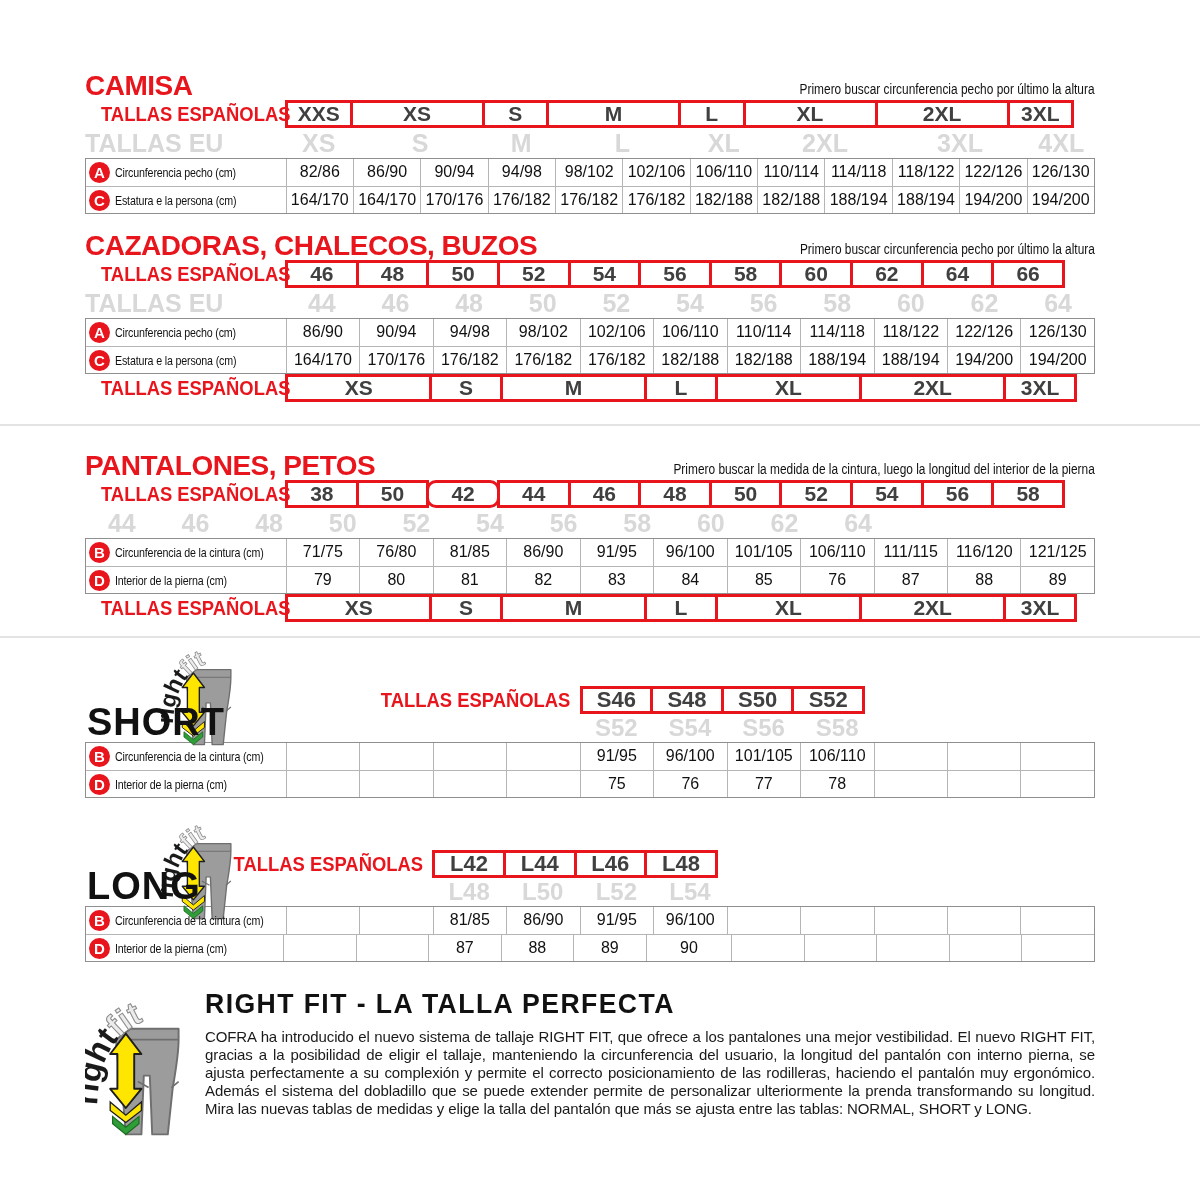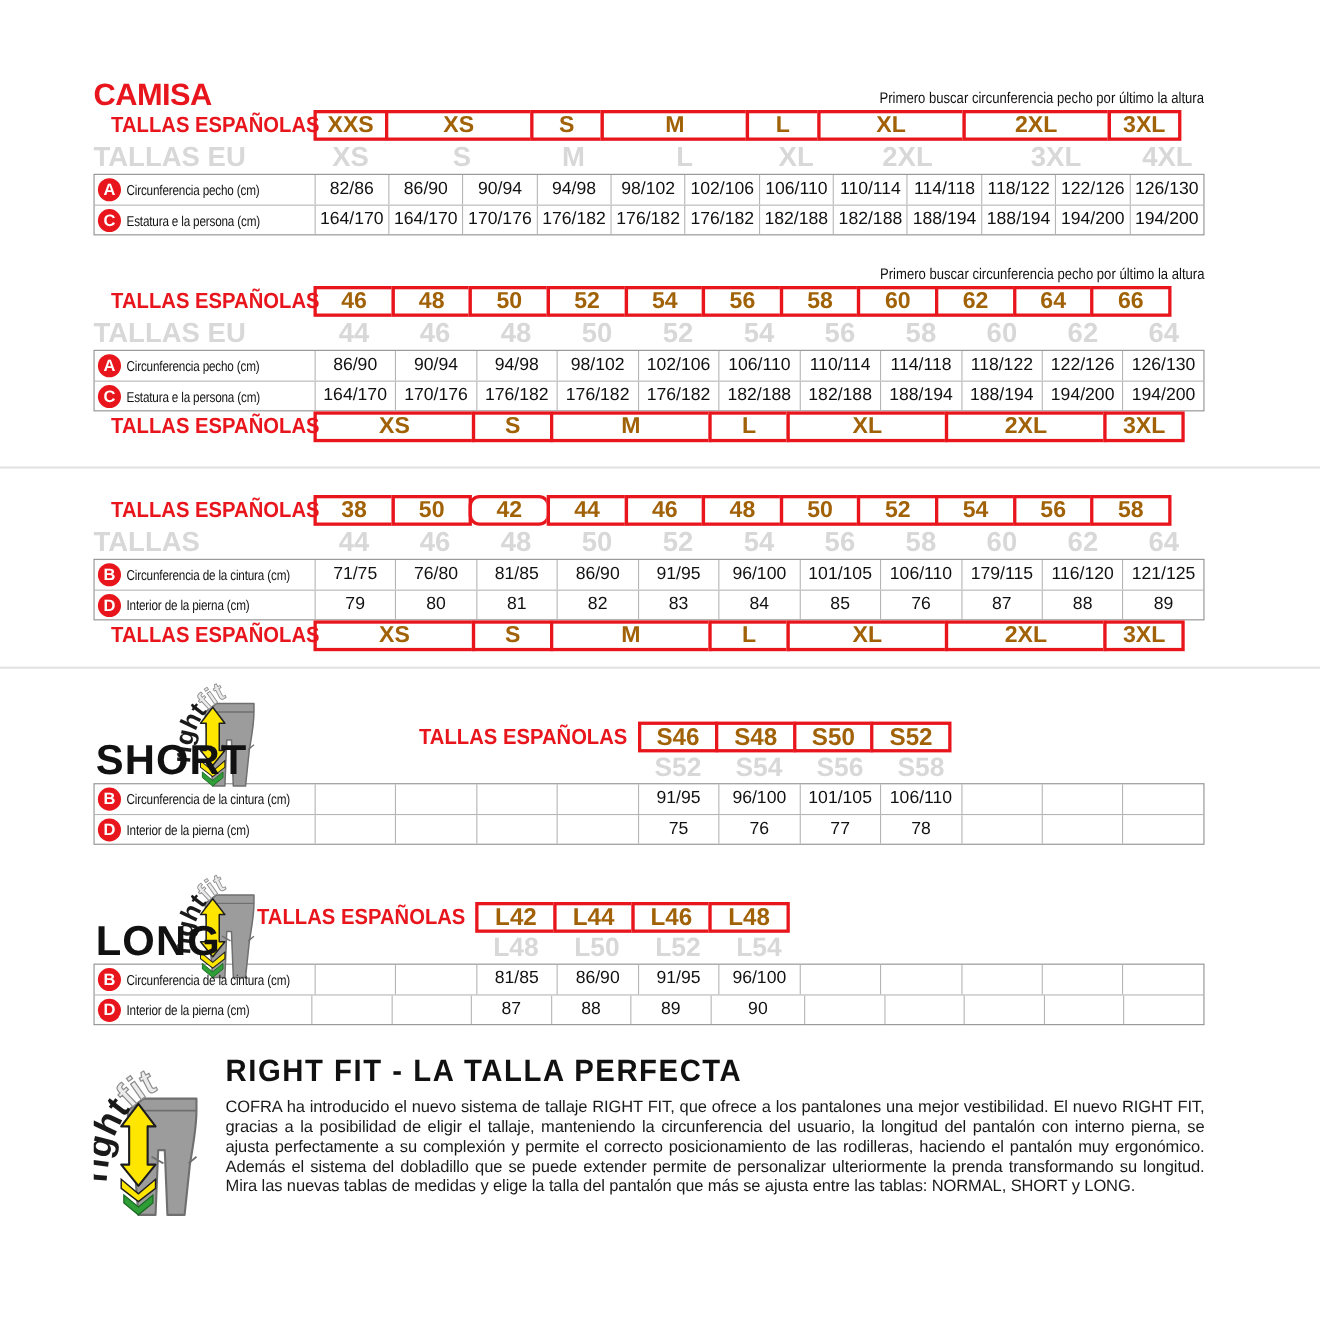--- a/index.html
+++ b/index.html
@@ -14,21 +14,21 @@
 
   
   .title-row { display:flex; align-items:flex-end; height:30px; }
   .sec-title { font-size:28px; font-weight:bold; color:#e8151d; letter-spacing:-0.5px; white-space:nowrap; line-height:28px; }
   .note { flex:1; text-align:right; font-size:14px; color:#111; transform:scaleX(.85); transform-origin:100% 50%; white-space:nowrap; align-self:flex-end; margin-bottom:3px; }
 
   
   .head-row { display:flex; height:28px; }
   .red-label { width:200px; text-align:right; padding-right:10px; font-size:20px; font-weight:bold; color:#e8151d; line-height:28px; transform:scaleX(.92); transform-origin:100% 50%; white-space:nowrap; }
   .strip { display:flex; }
-  .sbox { border:3px solid #e8151d; background:#fff; color:#a16207; font-weight:bold; font-size:21px; text-align:center; line-height:22px; margin-left:-3px; height:28px; }
+  .sbox { border:3px solid #e8151d; background:#fff; color:#404040; font-weight:bold; font-size:21px; text-align:center; line-height:22px; margin-left:-3px; height:28px; }
   .sbox:first-child { margin-left:0; }
   .mini .sbox { font-size:22px; }
 
   
   .eu-row { display:flex; height:30px; }
   .eu-label { width:200px; font-size:25px; font-weight:bold; color:#d8d8d8; line-height:30px; white-space:nowrap; }
   .eu-cells { display:flex; }
   .eu-cell { text-align:center; font-size:25px; font-weight:bold; color:#d8d8d8; line-height:30px; }
 
   
@@ -161,20 +161,21 @@
           <div class="dcell" style="width: 67.5px;">188/194</div>
           <div class="dcell" style="width: 67.5px;">188/194</div>
           <div class="dcell" style="width: 67.5px;">194/200</div>
           <div class="dcell" style="width: 67.5px;">194/200</div>
         </div>
       </div>
   </section>
 
   <section class="sec" id="sec-cazadoras">
     <div class="title-row">
+      <h2 class="sec-title">CAZADORAS, CHALECOS, BUZOS</h2>
       <div class="note">Primero buscar circunferencia pecho por último la altura</div>
     </div>
     <div class="head-row">
       <div class="red-label">TALLAS ESPAÑOLAS</div>
       <div class="strip" id="cazadoras-strip">
           <div class="sbox" style="width: 73.636px;">46</div>
           <div class="sbox" style="width: 73.636px;">48</div>
           <div class="sbox" style="width: 73.636px;">50</div>
           <div class="sbox" style="width: 73.636px;">52</div>
           <div class="sbox" style="width: 73.636px;">54</div>
@@ -248,38 +249,41 @@
           <div class="sbox" style="width: 147.272px;">XL</div>
           <div class="sbox" style="width: 147.272px;">2XL</div>
           <div class="sbox" style="width: 73.636px;">3XL</div>
         </div>
     </div>
   </section>
 
   <div class="sep sep-1"></div>
 
   <section class="sec" id="sec-pantalones">
+    <div class="title-row">
+      <h2 class="sec-title">PANTALONES, PETOS</h2>
+      <div class="note">Primero buscar la medida de la cintura, luego la longitud del interior de la pierna</div>
+    </div>
     <div class="head-row">
       <div class="red-label">TALLAS ESPAÑOLAS</div>
       <div class="strip" id="pantalones-strip">
           <div class="sbox" style="width: 73.636px;">38</div>
           <div class="sbox" style="width: 73.636px;">50</div>
           <div class="sbox" style="width: 73.636px; border-radius: 10px;">42</div>
           <div class="sbox" style="width: 73.636px;">44</div>
           <div class="sbox" style="width: 73.636px;">46</div>
           <div class="sbox" style="width: 73.636px;">48</div>
           <div class="sbox" style="width: 73.636px;">50</div>
           <div class="sbox" style="width: 73.636px;">52</div>
           <div class="sbox" style="width: 73.636px;">54</div>
           <div class="sbox" style="width: 73.636px;">56</div>
           <div class="sbox" style="width: 73.636px;">58</div>
         </div>
     </div>
     <div class="eu-row">
-      <div class="eu-label">TALLAS</div>
       <div class="eu-cells" id="pantalones-eu">
           <div class="eu-cell" style="width: 73.636px;">44</div>
           <div class="eu-cell" style="width: 73.636px;">46</div>
           <div class="eu-cell" style="width: 73.636px;">48</div>
           <div class="eu-cell" style="width: 73.636px;">50</div>
           <div class="eu-cell" style="width: 73.636px;">52</div>
           <div class="eu-cell" style="width: 73.636px;">54</div>
           <div class="eu-cell" style="width: 73.636px;">56</div>
           <div class="eu-cell" style="width: 73.636px;">58</div>
           <div class="eu-cell" style="width: 73.636px;">60</div>
@@ -294,21 +298,21 @@
             <span class="dlabel-t">Circunferencia de la cintura (cm)</span>
           </div>
           <div class="dcell" style="width: 73.636px;">71/75</div>
           <div class="dcell" style="width: 73.636px;">76/80</div>
           <div class="dcell" style="width: 73.636px;">81/85</div>
           <div class="dcell" style="width: 73.636px;">86/90</div>
           <div class="dcell" style="width: 73.636px;">91/95</div>
           <div class="dcell" style="width: 73.636px;">96/100</div>
           <div class="dcell" style="width: 73.636px;">101/105</div>
           <div class="dcell" style="width: 73.636px;">106/110</div>
-          <div class="dcell" style="width: 73.636px;">179/115</div>
+          <div class="dcell" style="width: 73.636px;">111/115</div>
           <div class="dcell" style="width: 73.636px;">116/120</div>
           <div class="dcell" style="width: 73.636px;">121/125</div>
         </div>
         <div class="drow">
           <div class="dlabel">
             <span class="badge">D</span>
             <span class="dlabel-t">Interior de la pierna (cm)</span>
           </div>
           <div class="dcell" style="width: 73.636px;">79</div>
           <div class="dcell" style="width: 73.636px;">80</div>

